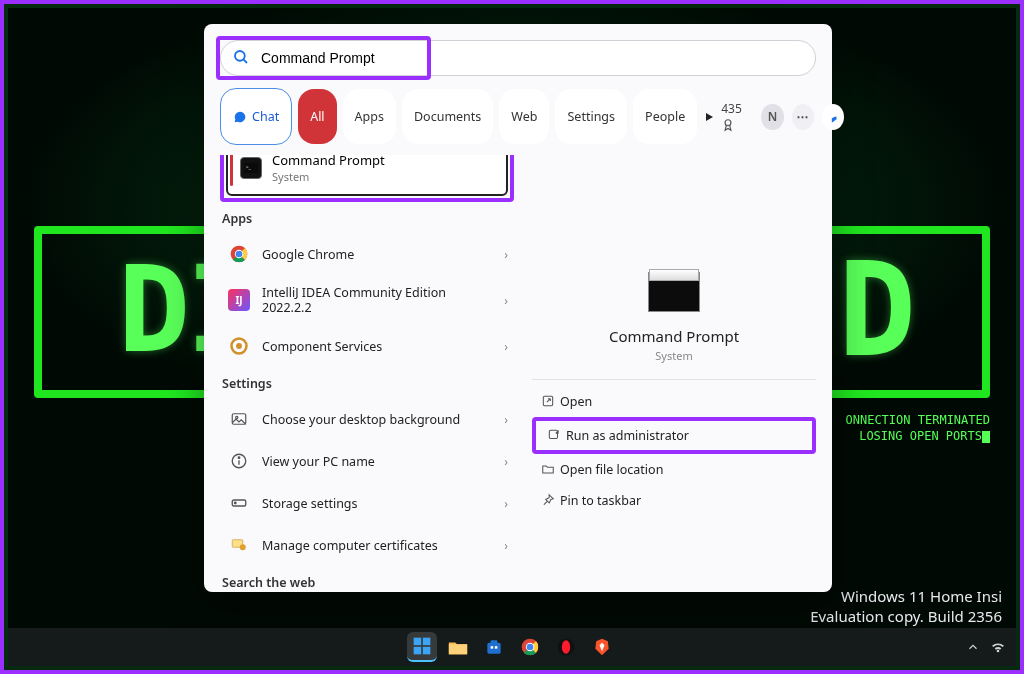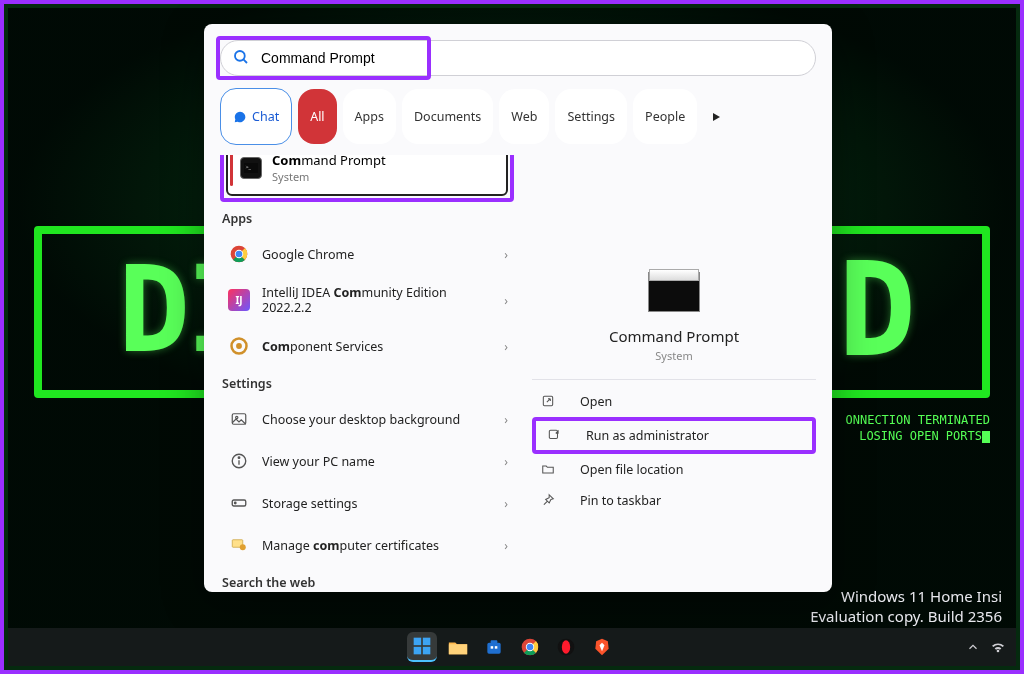--- a/index.html
+++ b/index.html
@@ -152,21 +152,21 @@
   .preview-thumb::before {
     content:""; position:absolute; left:0; right:0; top:-4px; height:10px;
     background: linear-gradient(#fff,#ddd);
     border:1px solid #aaa;
   }
   .preview-title { text-align:center; font-size:15px; color:#222; }
   .preview-sub { text-align:center; font-size:11px; color:#888; margin-top:2px; }
   .preview-div { height:1px; background:#e2e2e8; margin: 16px 0 6px 0; }
 
   .action {
-    display:flex; align-items:center; gap:24px;
+    display:flex; align-items:center; gap:4px;
     padding: 7px 8px; border-radius:4px; cursor:pointer;
     font-size: 12.5px; color:#222;
   }
   .action .a-icon { width:16px; color:#555; display:flex; justify-content:center; }
   .action-hl { border: 4px solid #9a2fff; border-radius:4px; }
   .action-hl .action { padding: 6px 10px; }
 
   
   .taskbar {
     position:absolute; left:4px; right:4px; bottom:4px; height:38px;
@@ -176,21 +176,21 @@
   .tb-btn {
     width:30px; height:30px; border-radius:6px;
     display:flex; align-items:center; justify-content:center;
     cursor:pointer;
   }
   .tb-btn.active { background: rgba(255,255,255,.14); border-bottom:2px solid #4cc2ff; }
   .tb-tray {
     position:absolute; right:10px; bottom:0; height:38px;
     display:flex; align-items:center; gap:10px; color:#cfcfd4; font-size:12px;
   }
-  b.hl { font-weight:700; }
+  b.hl { font-weight:400; }
 
   svg { display:block; }
 </style>
 </head>
 <body>
 
 <div class="desktop">
   <div class="green-frame"></div>
   <div class="big-d">DI</div>
   <div class="big-d-right">D</div>
@@ -239,20 +239,38 @@
     <div class="tab">
         <span>Settings</span>
       </div>
     <div class="tab">
         <span>People</span>
       </div>
     <div class="more-play">
       <svg width="12" height="12" viewBox="0 0 24 24">
           <path fill="#222" d="M6 4l14 8-14 8z"></path>
         </svg>
+    </div>
+    <div class="right-pills">
+      <span>
+        <span>435</span>
+        <svg style="display:inline;vertical-align:-2px" width="14" height="14" viewBox="0 0 24 24" fill="none" stroke="#555" stroke-width="2">
+            <circle cx="12" cy="8" r="5"></circle>
+            <path d="M9 13l-2 8 5-3 5 3-2-8"></path>
+          </svg>
+      </span>
+      <div class="pill-circ" style="background:#e0e0e6;color:#555">
+          <span>N</span>
+        </div>
+      <div class="pill-circ">⋯</div>
+      <div class="pill-circ" style="background:#fff">
+        <svg width="14" height="14" viewBox="0 0 24 24">
+            <path fill="#1a73e8" d="M6 2l4 2v10l6-3 2 1v4L10 22V4z"></path>
+          </svg>
+      </div>
     </div>
   </div>
 
   <div class="body-cols">
     <div class="col-left">
 
       <div class="group-h">Best match</div>
 
       <div class="bestmatch-hl">
         <div class="bestmatch-item">

